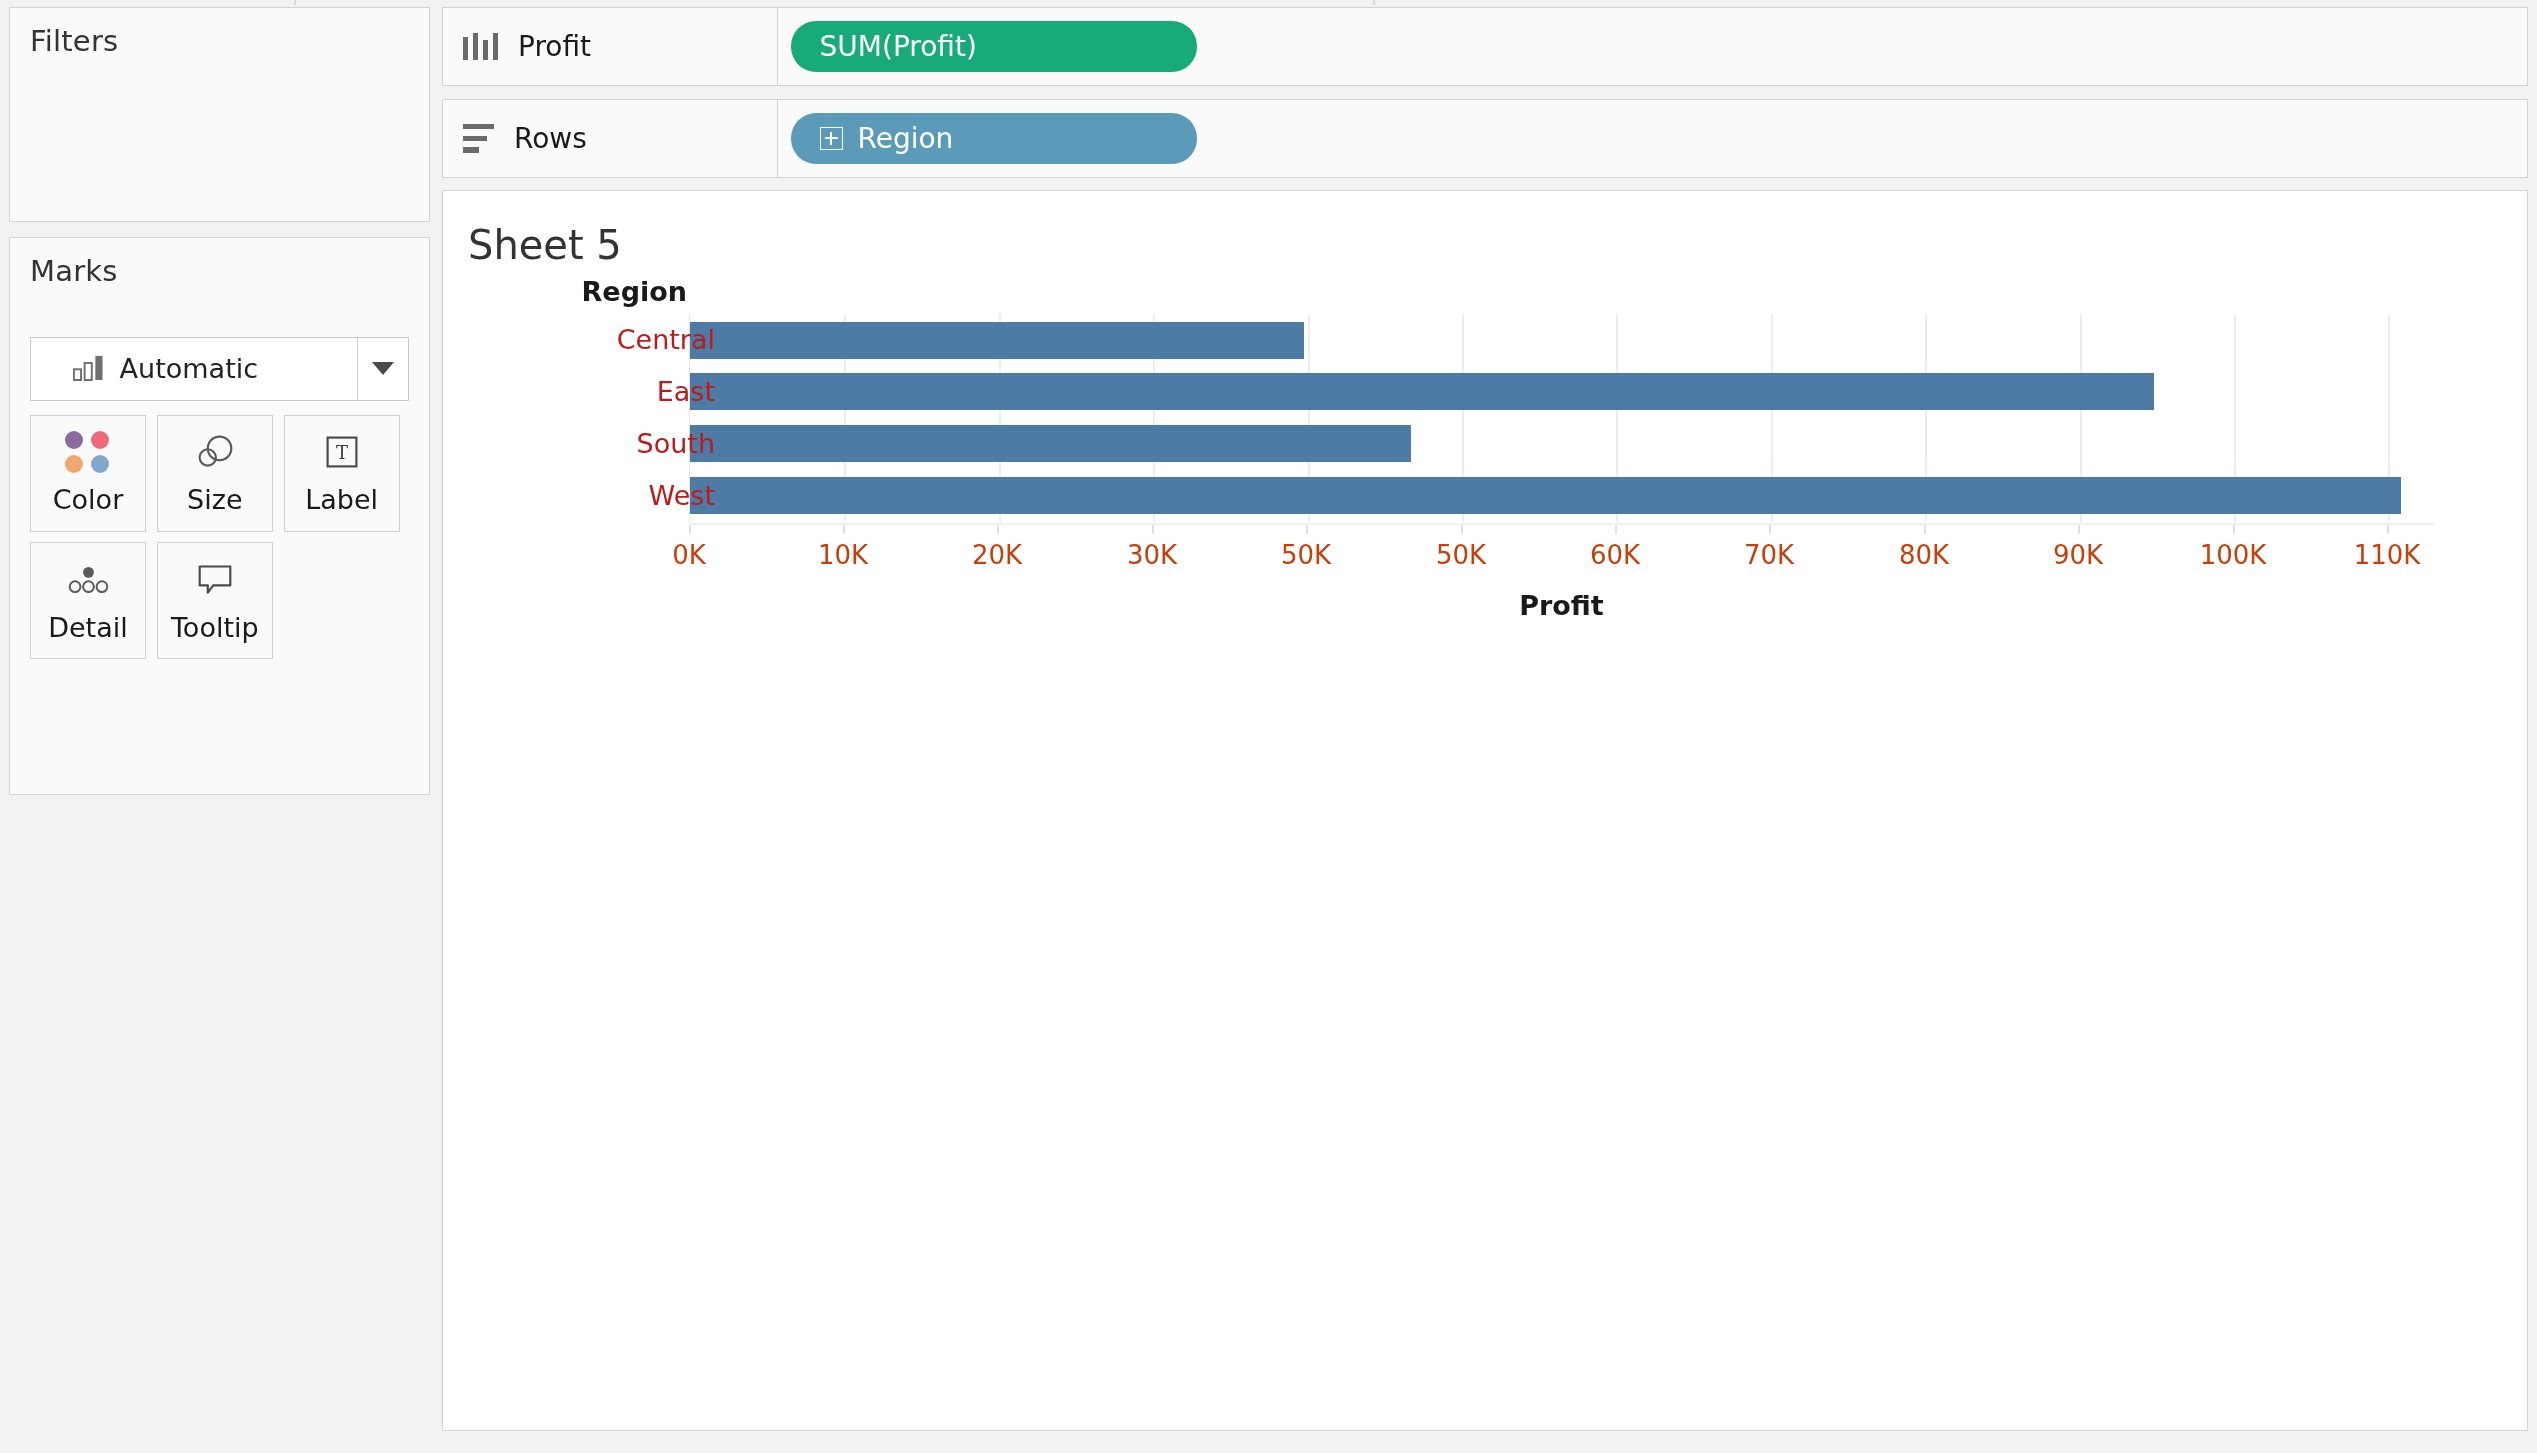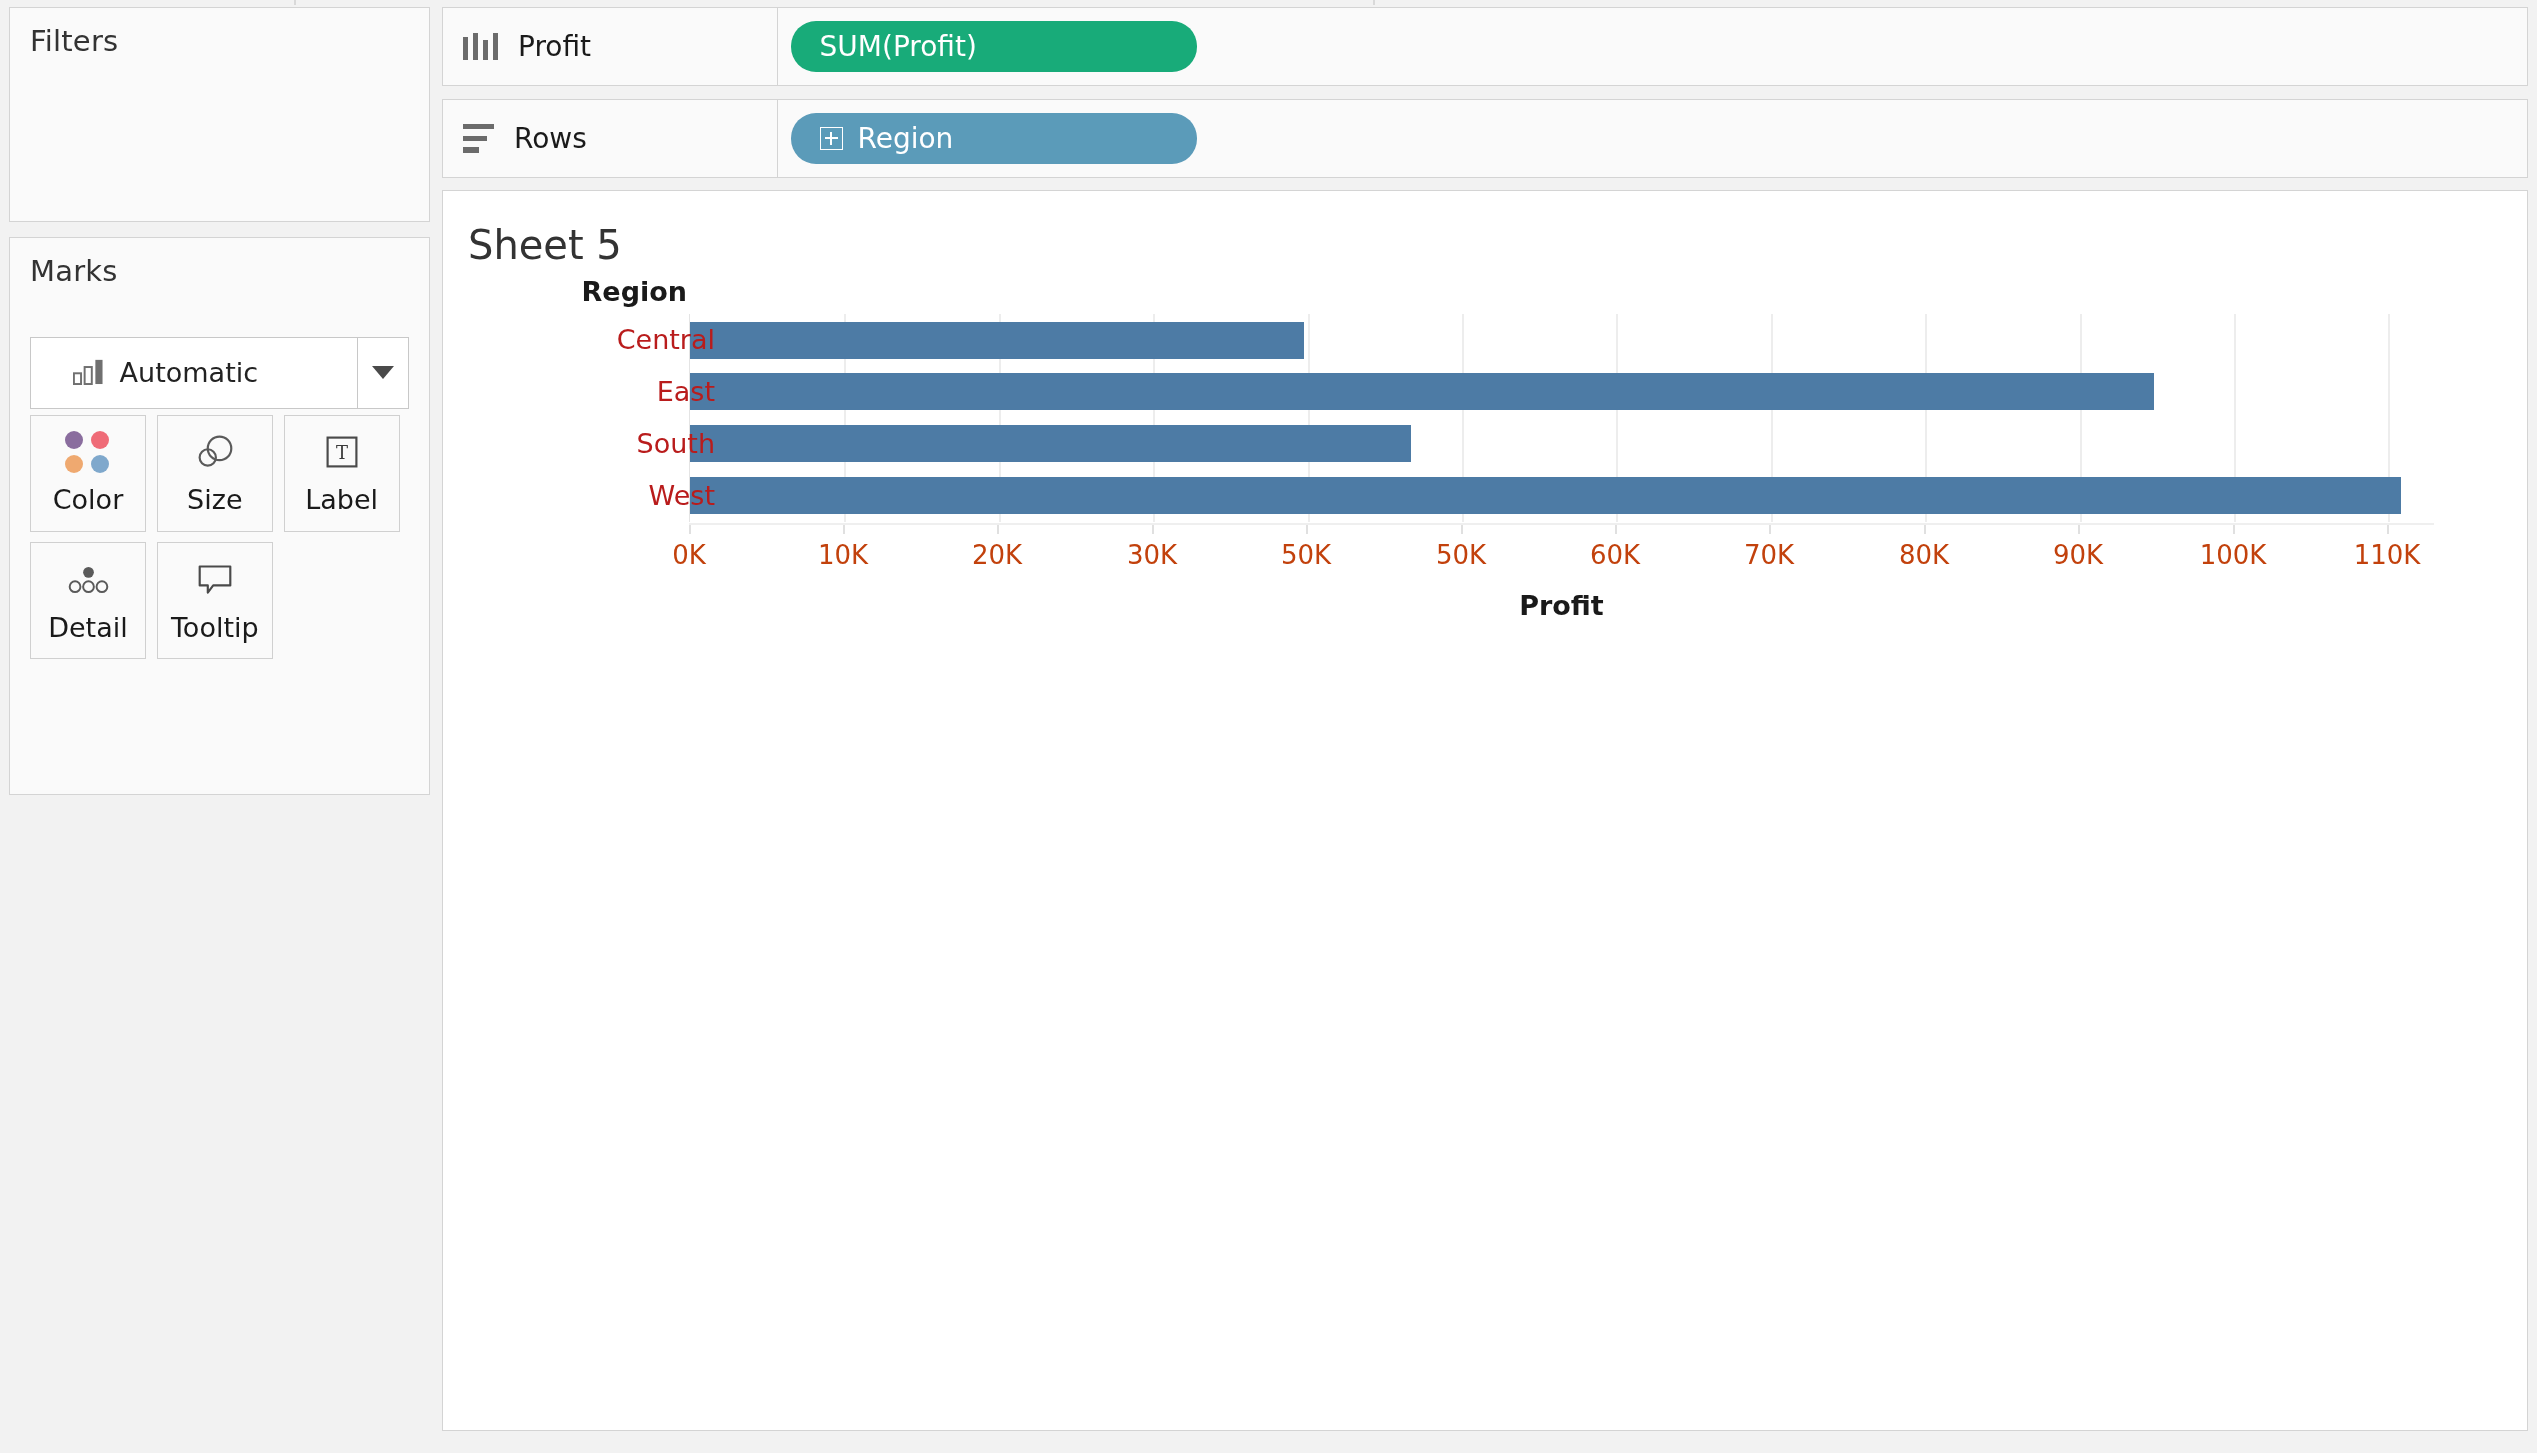--- a/index.html
+++ b/index.html
@@ -45,21 +45,21 @@
   #pages-card  { height: 164px; }
   #filters-card{ height: 215px; }
   #marks-card  { height: 558px; }
 
   
   #mark-type-selector {
     position: absolute;
     left: 20px;
     top: 99px;
     width: 379px;
-    height: 72px;
+    height: 64px;
     background: #ffffff;
     border: 1.8px solid #c8c8c8;
     display: flex;
     align-items: center;
   }
   #mark-type-selector .mt-inner {
     flex: 1;
     display: flex;
     align-items: center;
     gap: 12.6px;

